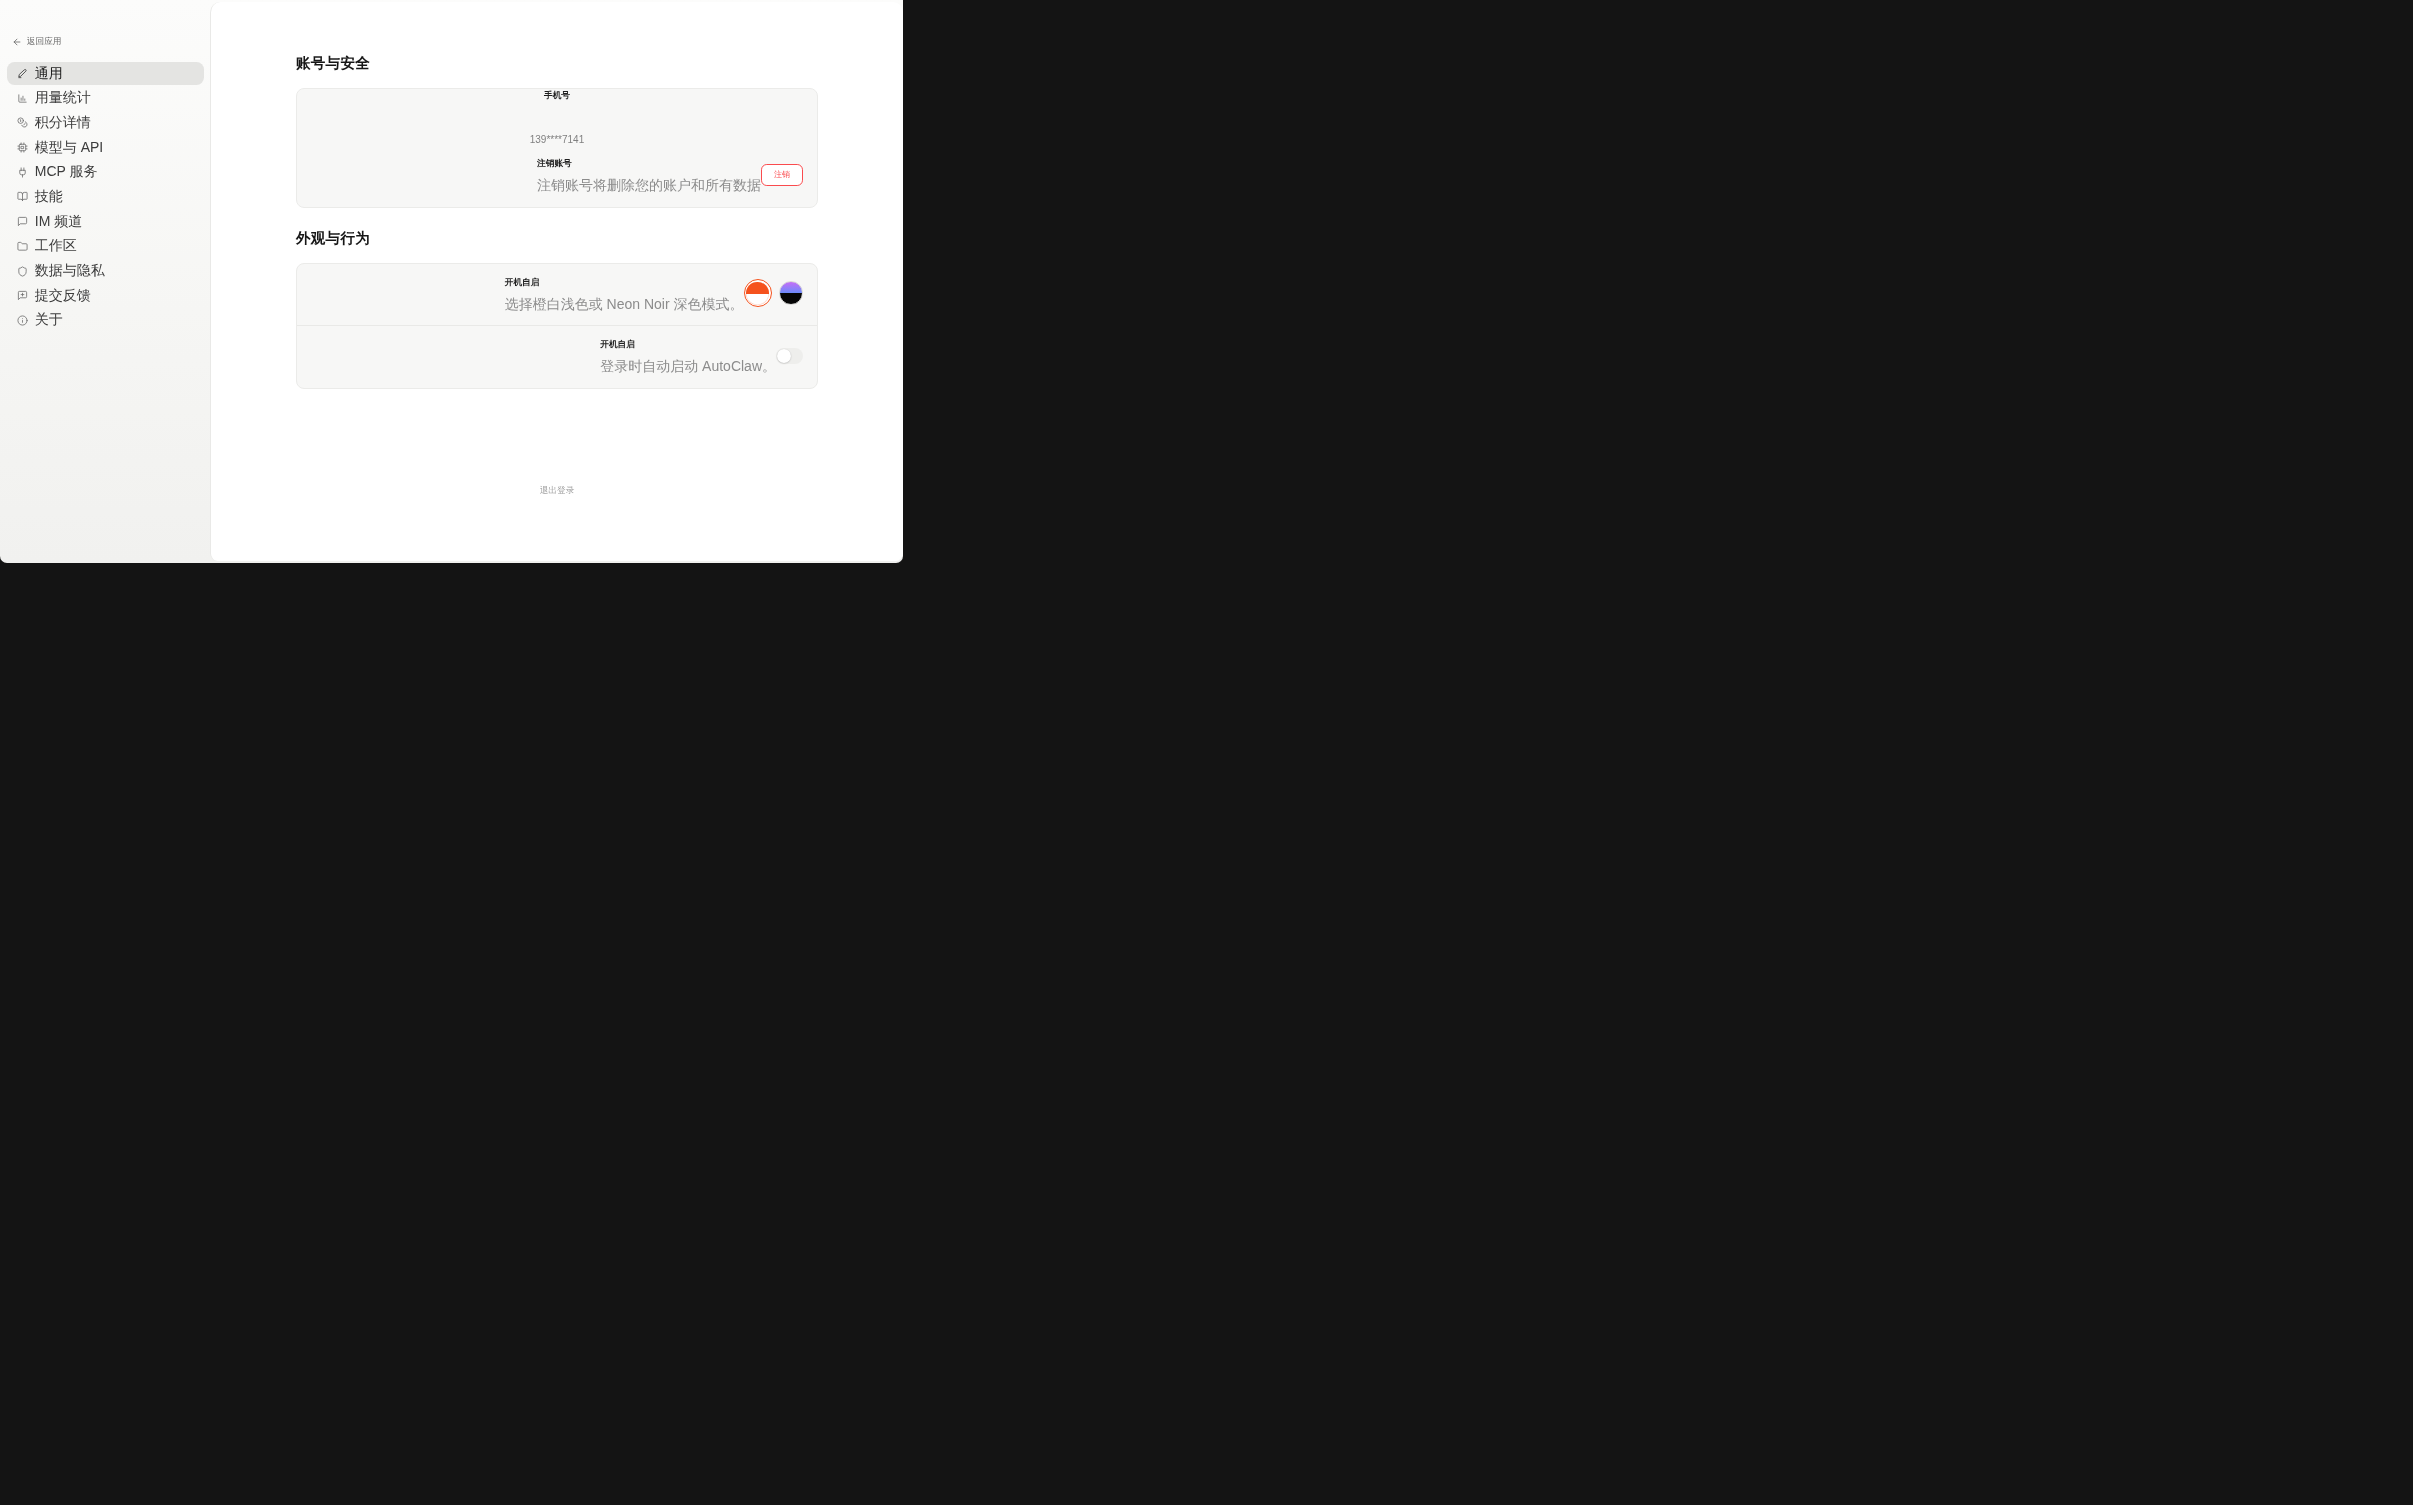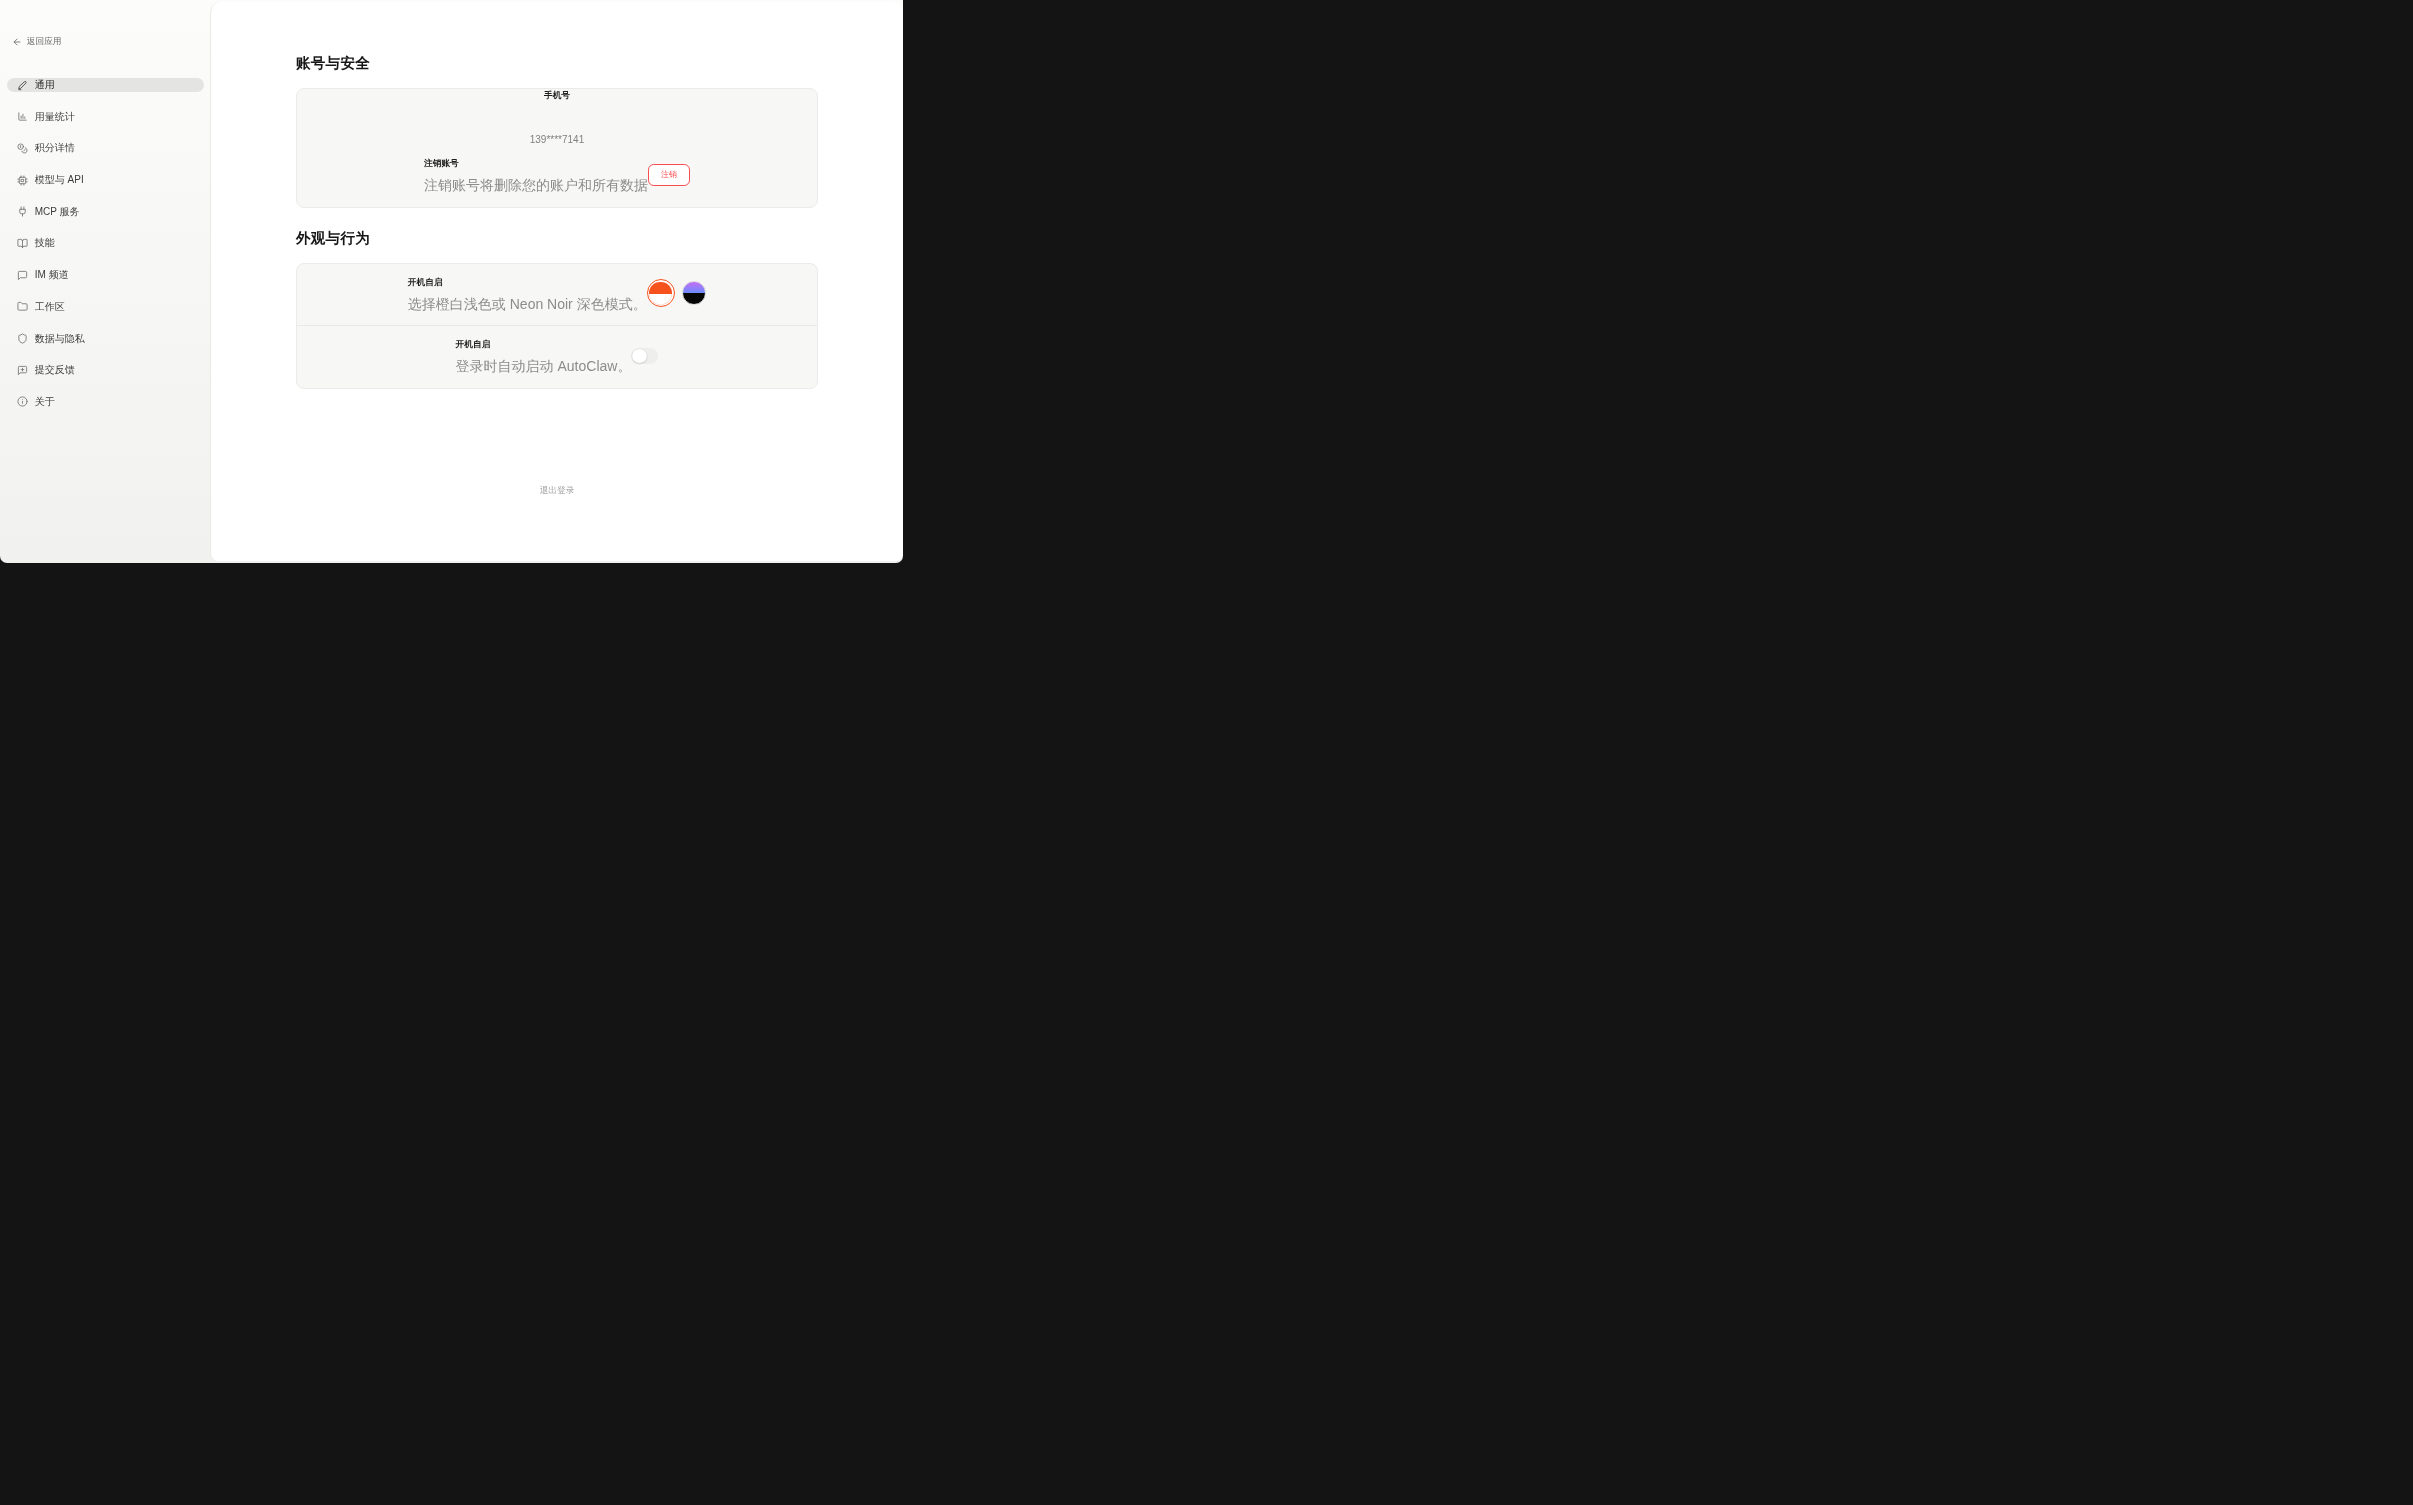--- a/index.html
+++ b/index.html
@@ -25,26 +25,25 @@
   .back-row {
     display:flex; align-items:center; gap:5.2px;
     color:#6b6b6b; font-size:8.7px;
     padding-left:4.6px; background:none; border:none; cursor:pointer;
     font-family:inherit;
   }
   .back-row svg { display:block; }
   .nav { margin-top:14px; display:flex; flex-direction:column; gap:1.7px; }
   .nav-item {
     display:flex; align-items:center; gap:6.4px;
-    height:14px; padding:0 10.4px;
+    height:23px; padding:0 10.4px;
     border-radius:7.5px;
-    font-size:10px; color:#3c3c3c;
+    font-size:14px; color:#3c3c3c;
     background:none; border:none; cursor:pointer; text-align:left;
     font-family:inherit;
-    margin-top:16px;
   }
   .nav-item .ic { display:flex; color:#6e6e6e; }
   .nav-item.active { background:#e4e4e2; color:#1d1d1d; font-weight:500; }
   .nav-item.active .ic { color:#3a3a3a; }
   
   .main-panel {
     position:absolute; left:210px; top:2.3px; right:0; bottom:1.7px;
     background:#ffffff;
     border-left:0.6px solid #e9e9e7;
     border-radius:10.4px 10.4px 7.5px 7.5px;
@@ -57,21 +56,21 @@
   }
   .section-title + .card { margin-top:0; }
   .card {
     background:#f7f7f6;
     border:0.6px solid #ebebe9;
     border-radius:8px;
     margin-bottom:21px;
   }
   .row { padding:12px 14px 15px; }
   .row + .row { border-top:0.6px solid #e9e9e7; }
-  .row-flex { display:flex; align-items:center; justify-content:center; }
+  .row-flex { display:flex; align-items:center; justify-content:flex-end; }
   .row-simple { height:56px; display:flex; align-items:center; justify-content:space-between; padding:0 14px;flex-direction:column; }
   .row-title { font-size:8.7px; font-weight:600; color:#1f1f1f; line-height:12.8px; }
   .row-desc { font-size:14px; color:#8c8c8c; line-height:12.8px; margin-top:9px; }
   .row-value { font-size:10px; color:#808080; }
   
   .danger-btn {
     background:#ffffff;
     border:0.9px solid #fa4b4e;
     color:#fa4b4e;
     font-size:8px; font-family:inherit;

